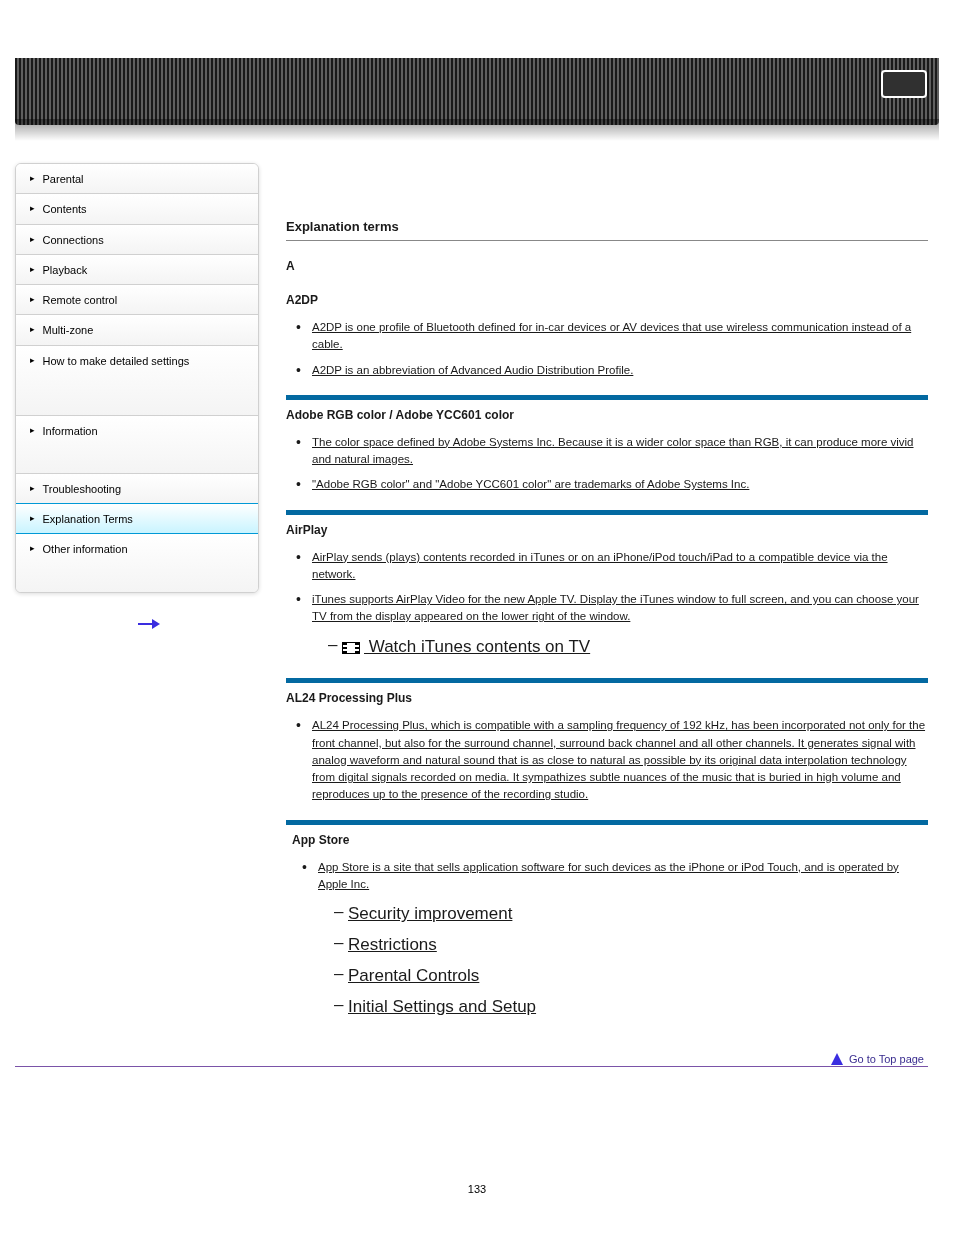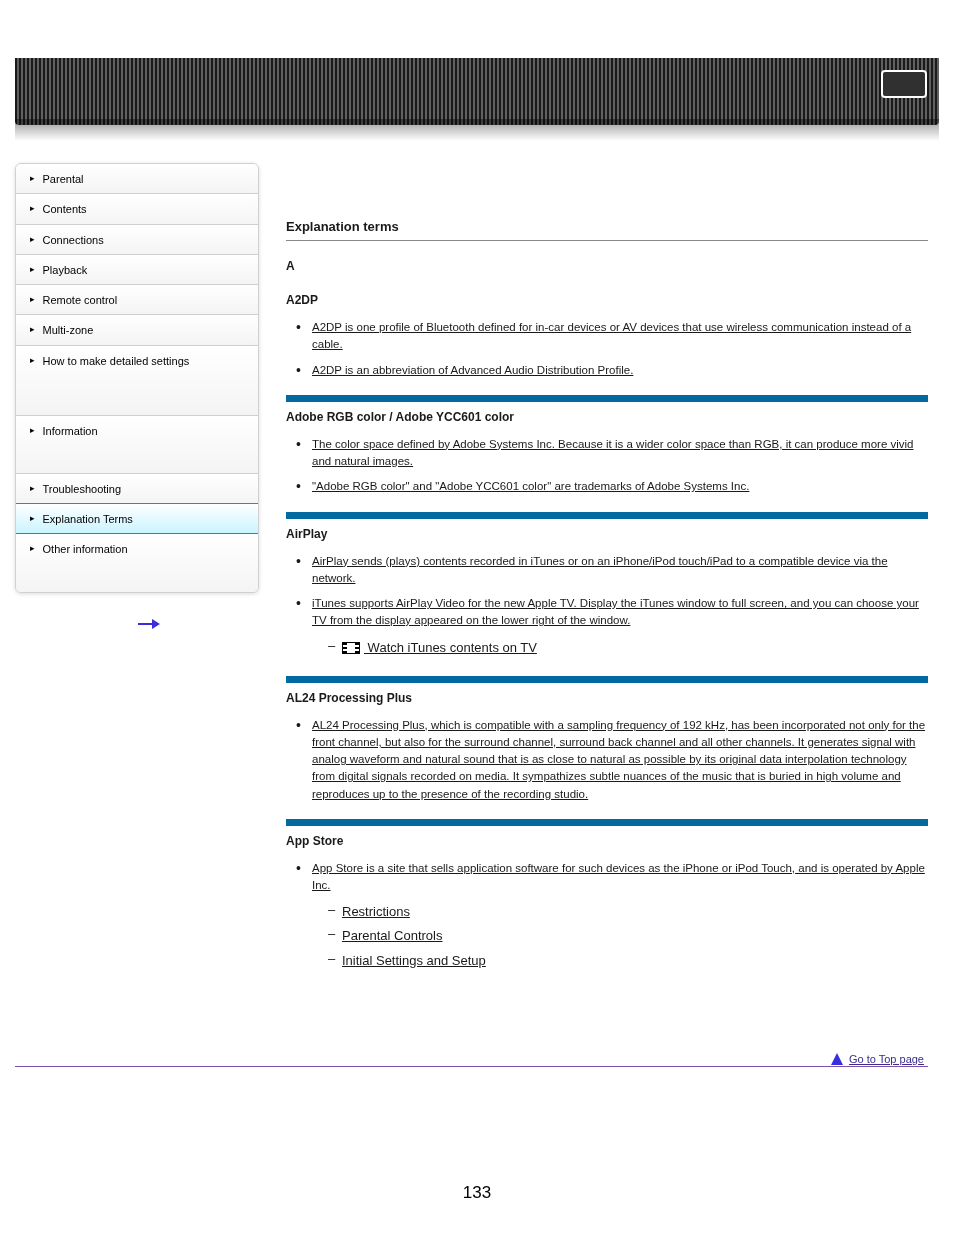--- a/index.html
+++ b/index.html
@@ -88,43 +88,43 @@
     color: #1a1a1a;
   }
   .content h2 {
     font-size: 13px;
     font-weight: bold;
     margin-top: 56px;
     margin-bottom: 6px;
   }
   .thickhr { border: 0; border-top: 1.5px solid #888; margin: 3px 0 10px 0; }
   .row {
-    border-bottom: 7px solid #0369a1;
+    border-bottom: 5px solid #0369a1;
     padding: 8px 0 12px 0;
   }
-  .row:last-of-type { border-bottom: none; }
+  .row:last-of-type { border-bottom: none; margin-left: 6px; }
   .row-title { font-weight: bold; font-size: 12px; margin-bottom: 8px; }
   .bullets { list-style: none; margin: 0; padding: 0 0 0 10px; text-decoration: underline; }
   .bullets > li {
     position: relative;
     padding: 4px 0 4px 16px;
     font-size: 11.5px;
     line-height: 1.5;
   }
   .bullets > li::before {
     content: "•";
     position: absolute;
     left: 0; top: 2px;
     font-size: 14px;
   }
   .dashes { list-style: none; margin: 6px 0 0 0; padding: 0 0 0 16px; }
   .dashes > li {
     position: relative;
     padding: 1px 0 1px 14px;
-    font-size: 13px;
+    font-size: 17px;
     line-height: 1.7;
   }
   .dashes > li::before {
     content: "–";
     position: absolute;
     left: 0; top: -1px;
   }
   .film-icon {
     display: inline-block;
     width: 18px; height: 12px;
@@ -149,28 +149,27 @@
   }
   .top-link {
     position: absolute;
     right: 30px;
     top: 1053px;
     font-size: 11px;
     color: #3a2d8f;
     display: flex;
     align-items: center;
     gap: 6px;
-    text-decoration: underline;
   }
   .page-number {
     position: absolute;
     top: 1183px;
     left: 0; right: 0;
     text-align: center;
-    font-size: 17px;
+    font-size: 11px;
   }
 </style>
 </head>
 <body>
 
 <div class="banner">
   <div class="banner-fade"></div>
   <div class="app-button"></div>
 </div>
 
@@ -261,20 +260,21 @@
       <div class="row">
         <div class="row-title">AL24 Processing Plus</div>
         <ul class="bullets">
           <li>AL24 Processing Plus, which is compatible with a sampling frequency of 192 kHz, has been incorporated not only for the front channel, but also for the surround channel, surround back channel and all other channels. It generates signal with analog waveform and natural sound that is as close to natural as possible by its original data interpolation technology from digital signals recorded on media. It sympathizes subtle nuances of the music that is buried in high volume and reproduces up to the presence of the recording studio.</li>
         </ul>
       </div>
       <div class="row">
         <div class="row-title">App Store</div>
         <ul class="bullets">
           <li>App Store is a site that sells application software for such devices as the iPhone or iPod Touch, and is operated by Apple Inc.<ul class="dashes">
+              <li>Security improvement</li>
               <li>Restrictions</li>
               <li>Parental Controls</li>
               <li>Initial Settings and Setup</li>
             </ul></li>
         </ul>
       </div>
     </div>
 </main>
 
 <a class="top-link">

